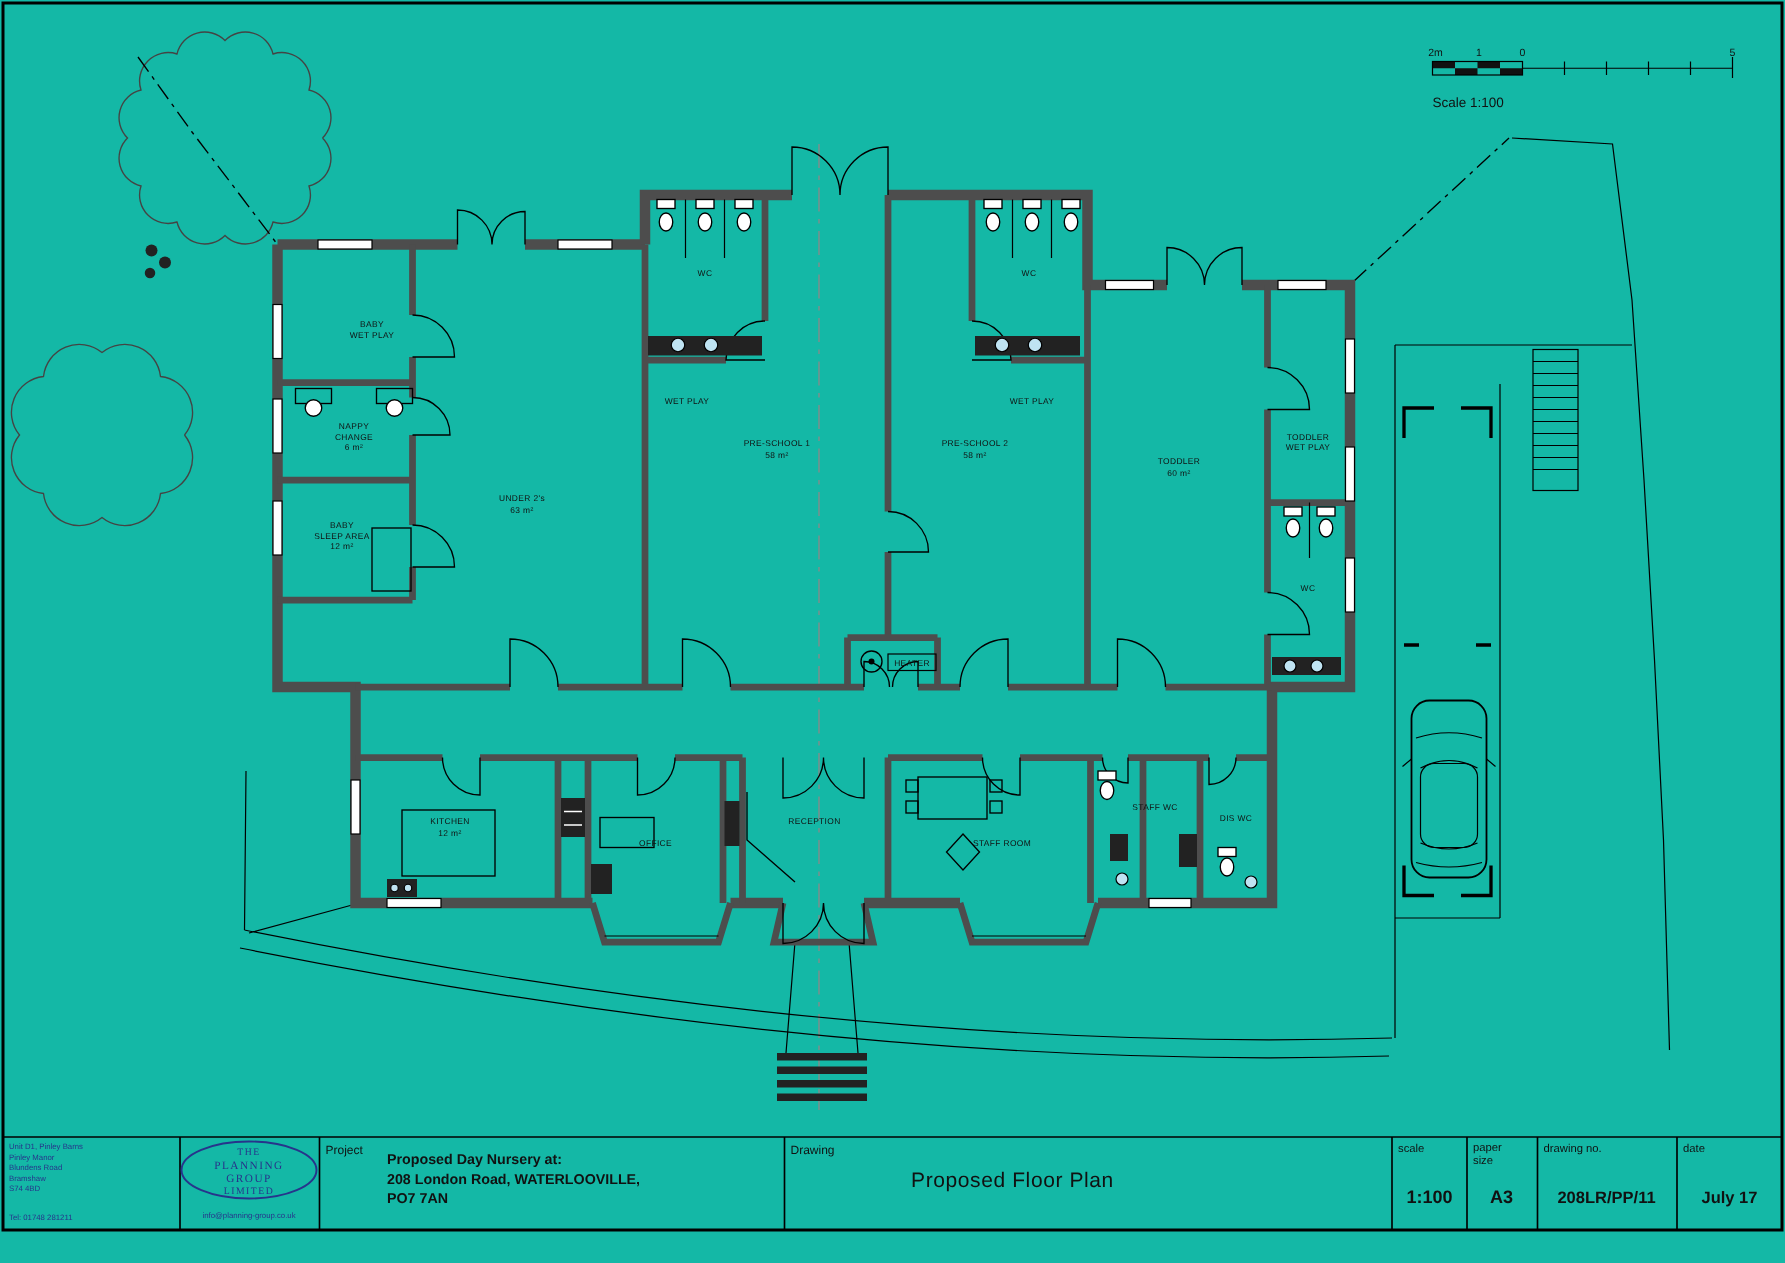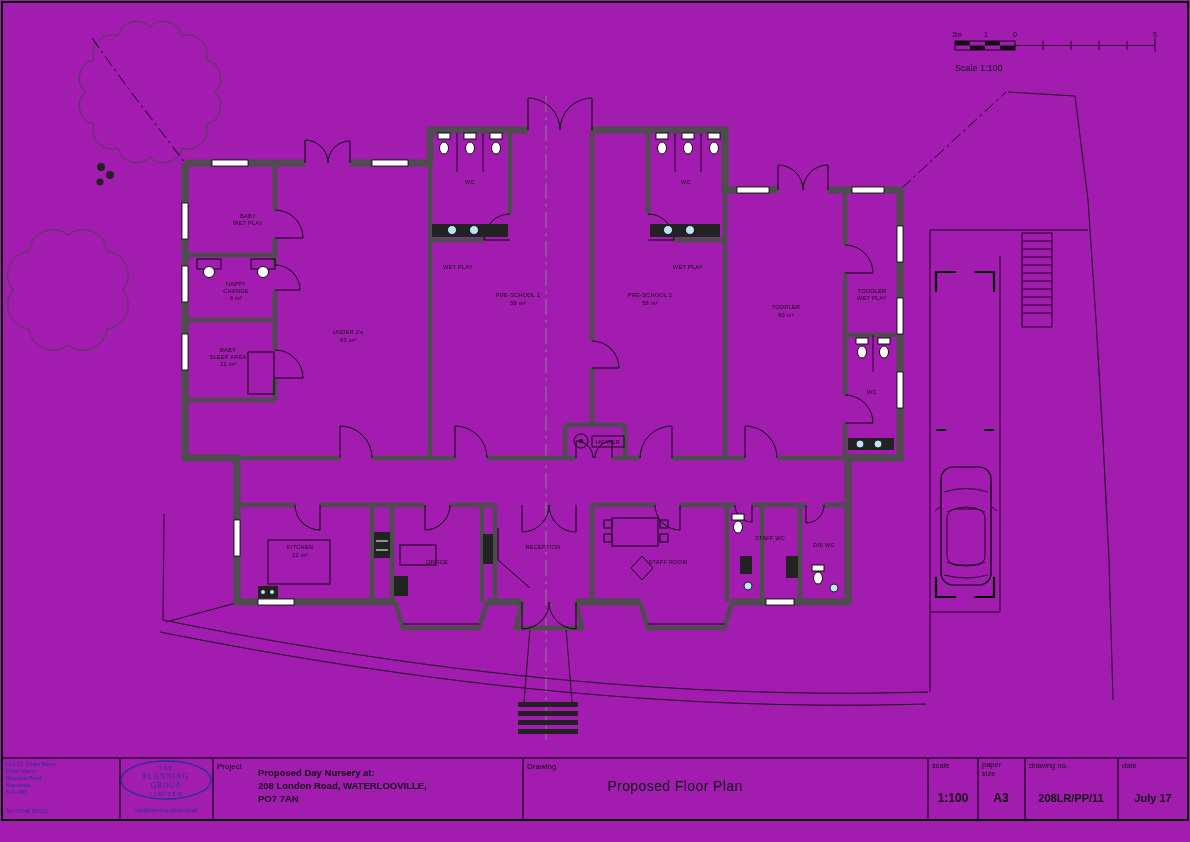--- a/index.html
+++ b/index.html
@@ -1,16 +1,16 @@
 <!DOCTYPE html>
 <html><head>
 <meta charset="utf-8">
 <style>
   html,body{margin:0;padding:0;background:#fff;}
-  .sheet{position:relative;width:1190px;height:842px;background:#a21caf;font-family:"Liberation Sans",sans-serif;overflow:hidden;}
+  .sheet{position:relative;width:1190px;height:842px;background:#14b8a6;font-family:"Liberation Sans",sans-serif;overflow:hidden;}
   svg{display:block;}
   svg text{font-family:"Liberation Sans",sans-serif;fill:#111;}
   .rl{font-size:5.6px;letter-spacing:.25px;text-anchor:middle;fill:#111;}
   .sbnum{font-size:7px;text-anchor:middle;}
   .sbtitle{font-size:9px;}
   .tb-lab{font-size:8px;}
   .tb-lab2{font-size:7.5px;}
   .tb-addr{font-size:5.2px;fill:#27348b;}
   .tb-proj{font-size:9.5px;font-weight:bold;}
   .tb-title{font-size:14px;text-anchor:middle;letter-spacing:.4px;}

